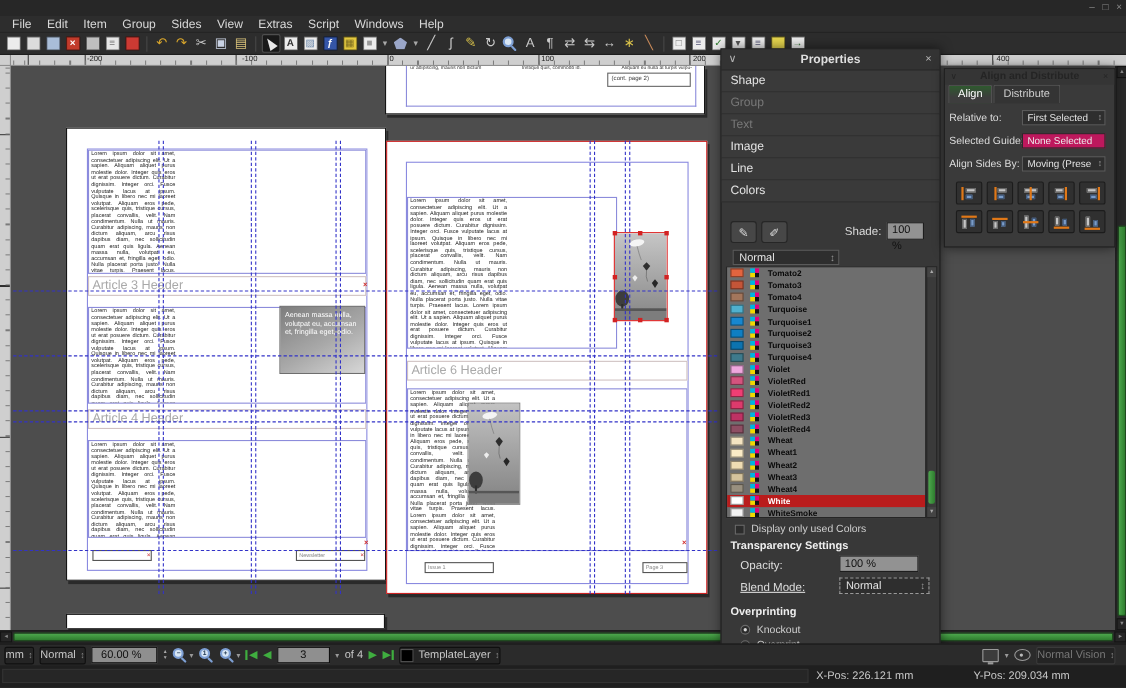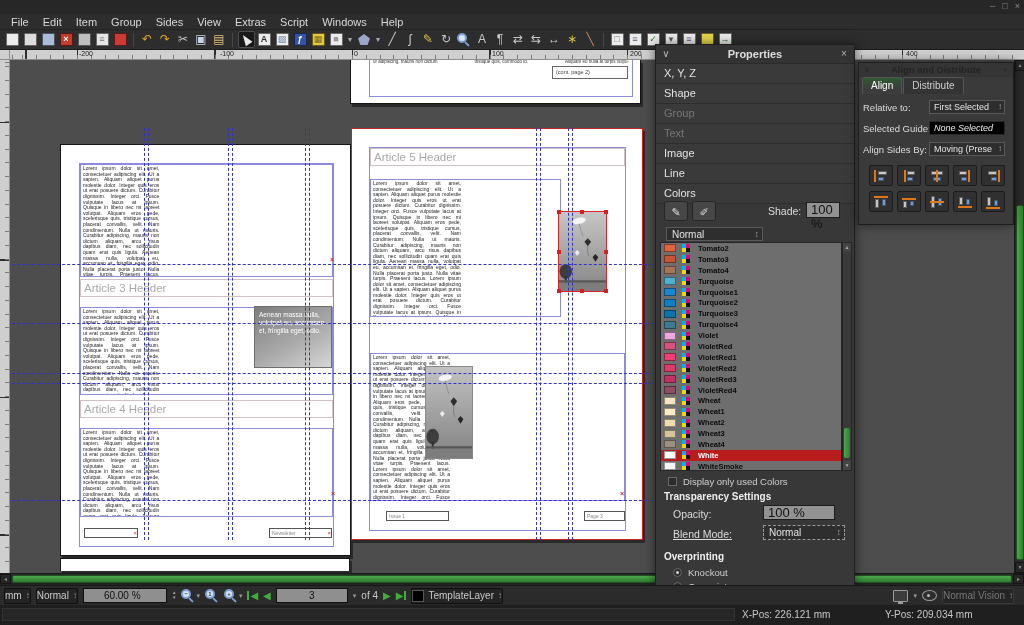--- a/index.html
+++ b/index.html
@@ -37,21 +37,21 @@
     background-size:100% 4px,100% 9px;background-repeat:repeat-x;background-position:12px 100%,67px 100%;}
   .rl{position:absolute;top:0;font-size:7px;color:#222;line-height:8px;}
   #vruler{position:absolute;left:0;top:60px;width:10px;height:513px;background:#cfcfcf;border-right:1px solid #8f8f8f;box-sizing:border-box;
     background-image:repeating-linear-gradient(180deg,#7a7a7a 0 1px,transparent 1px 13.75px),repeating-linear-gradient(180deg,#2e2e2e 0 1px,transparent 1px 137.5px);
     background-size:4px 100%,9px 100%;background-repeat:repeat-y;background-position:100% 6px,100% 62px;}
 
   
   #canvas{position:absolute;left:10px;top:60px;width:1004px;height:513px;background:#4d4d4d;overflow:hidden;}
   .page{position:absolute;background:#ffffff;box-shadow:2px 3px 0 rgba(0,0,0,.45);}
   #page-top{left:340px;top:0;width:291px;height:44px;border:1px solid #151515;border-top:none;box-sizing:border-box;}
-  #page-left{left:50px;top:84px;width:291px;height:412px;border:1px solid #151515;box-sizing:border-box;}
+  #page-left{left:50px;top:56px;width:291px;height:412px;border:1px solid #151515;box-sizing:border-box;}
   #page-right{left:341px;top:68px;width:292px;height:412px;border:1px solid #cc2222;box-sizing:border-box;}
   #page-next{left:50px;top:498px;width:290px;height:13px;border:1px solid #151515;border-bottom:none;box-sizing:border-box;}
   .margin-rect{position:absolute;border:1px solid #8a8ae0;box-sizing:border-box;}
   .tframe{position:absolute;border:1px solid #8c8cdb;box-sizing:border-box;overflow:hidden;background:#fff;}
   .cols2{column-count:2;column-gap:5px;}
   .cols3{column-count:3;column-gap:5px;}
   .fill-text{font-size:5px;line-height:5.6px;color:#1c1c1c;text-align:justify;padding:1px 2px;height:100%;box-sizing:border-box;overflow:hidden;word-spacing:.4px;}
   .hframe{position:absolute;border:1px solid #d0c2c2;box-sizing:border-box;background:#fff;color:#a9a9a9;font-size:11.5px;line-height:16px;padding-left:3px;overflow:hidden;}
   #pullquote{position:absolute;left:193px;top:161px;width:78px;height:62px;border:1px solid #6e6e6e;box-sizing:border-box;background:linear-gradient(150deg,#7d7d7d 0%,#a9a9a9 55%,#d7d7d7 100%);color:#fff;font-size:6.5px;line-height:8px;padding:4px;z-index:3;}
   .footer-box{position:absolute;border:1px solid #555;box-sizing:border-box;background:#fff;font-size:5px;line-height:8px;color:#888;padding-left:2px;overflow:hidden;}
@@ -78,21 +78,21 @@
   
   #props{position:absolute;left:655px;top:44px;width:200px;height:561px;background:#383838;border:1px solid #1f1f1f;box-sizing:border-box;z-index:20;box-shadow:0 0 10px rgba(0,0,0,.55);}
   #props .pp-title{position:relative;height:18px;border-bottom:1px solid #2a2a2a;background:#333;}
   #props .pp-title .t{position:absolute;left:0;right:0;text-align:center;font-size:11px;font-weight:bold;color:#dedede;line-height:18px;}
   .pp-glyph{position:absolute;top:0;font-size:10px;color:#b5b5b5;line-height:18px;width:16px;text-align:center;}
   .prop-section{height:19px;line-height:19px;font-size:11px;color:#e2e2e2;padding-left:8px;border-bottom:1px solid #2e2e2e;background:#3a3a3a;}
   .prop-section.disabled{color:#787878;}
   #pp-body{position:absolute;left:0;top:151px;right:0;bottom:0;}
   .pp-toolbtn{position:absolute;width:24px;height:20px;background:#474747;border:1px solid #262626;border-radius:3px;box-sizing:border-box;color:#ddd;font-size:11px;text-align:center;line-height:18px;}
   .pp-label{position:absolute;font-size:10.5px;color:#dcdcdc;}
-  .pp-spin{position:absolute;background:#929292;border:1px solid #1d1d1d;box-sizing:border-box;color:#111;font-size:13px;line-height:14px;padding-left:4px;}
+  .pp-spin{position:absolute;background:#929292;border:1px solid #1d1d1d;box-sizing:border-box;color:#111;font-size:10px;line-height:14px;padding-left:4px;}
   .pp-drop{position:absolute;background:#2e2e2e;border:1px solid #5a5a5a;box-sizing:border-box;color:#e4e4e4;font-size:10px;line-height:13px;padding-left:5px;}
   .pp-drop .dd{position:absolute;right:3px;top:0;color:#999;font-size:9px;}
   #color-list{position:absolute;left:4px;top:197px;width:182px;height:229px;background:#6e6e6e;border:1px solid #262626;box-sizing:border-box;overflow:hidden;}
   .clr-row{display:flex;align-items:center;height:10.9px;padding-left:3px;}
   .clr-row.sel{background:#b91c1c;}
   .clr-swatch{width:12px;height:8px;border:1px solid rgba(0,0,0,.4);box-sizing:border-box;flex:0 0 auto;}
   .cmyk{width:8px;height:8px;margin-left:6px;flex:0 0 auto;
     background-image:linear-gradient(90deg,#00b3e0 50%,#e00080 50%),linear-gradient(90deg,#f0d800 50%,#141414 50%);
     background-size:100% 50%,100% 50%;background-position:0 0,0 100%;background-repeat:no-repeat;}
   .clr-name{margin-left:8px;font-size:7.5px;font-weight:bold;color:#0a0a0a;}
@@ -110,34 +110,34 @@
   #align{position:absolute;left:858px;top:62px;width:156px;height:163px;background:#3a3a3a;border:1px solid #1e1e1e;box-sizing:border-box;z-index:21;box-shadow:0 0 10px rgba(0,0,0,.55);}
   #align .ad-title{position:relative;height:14px;background:#353535;}
   #align .ad-title .t{position:absolute;left:0;right:0;text-align:center;font-size:9.5px;font-weight:bold;color:#242424;line-height:14px;}
   .ad-glyph{position:absolute;top:0;font-size:8px;color:#242424;line-height:14px;width:14px;text-align:center;}
   #ad-tabs{position:absolute;left:3px;top:14px;display:flex;}
   .tab{height:16px;padding:0 8px;font-size:10px;line-height:16px;border:1px solid #555;border-bottom:none;background:#343434;color:#cfcfcf;margin-right:1px;border-radius:2px 2px 0 0;}
   .tab.active{background:linear-gradient(#2e5a2e,#3d3d3d 65%);color:#fff;}
   .ad-label{position:absolute;font-size:9.5px;color:#dcdcdc;}
   .ad-drop{position:absolute;left:70px;width:76px;height:14px;background:#2e2e2e;border:1px solid #5a5a5a;box-sizing:border-box;color:#e4e4e4;font-size:9px;line-height:12px;padding-left:4px;white-space:nowrap;overflow:hidden;}
   .ad-drop .dd{position:absolute;right:2px;top:0;color:#999;font-size:8px;}
-  .ad-field{position:absolute;left:70px;width:76px;height:14px;background:#000000;border:1px solid #2a2a2a;box-sizing:border-box;color:#ececec;font-size:9px;line-height:12px;padding-left:4px;font-style:italic;}
+  .ad-field{position:absolute;left:70px;width:76px;height:14px;background:#be185d;border:1px solid #2a2a2a;box-sizing:border-box;color:#ececec;font-size:9px;line-height:12px;padding-left:4px;}
   #ad-grid1,#ad-grid2{position:absolute;left:10px;display:flex;gap:4px;}
   .al-btn{width:24px;height:21px;background:#303030;border:1px solid #1c1c1c;border-radius:2px;position:relative;box-sizing:border-box;}
   .al-ic{position:absolute;left:3px;top:3px;width:16px;height:14px;}
   .al-ic div{position:absolute;box-sizing:border-box;}
   .al-bar{background:#e07818;}
   .al-r1{background:#c6c6c6;border:1px solid #5e5e5e;}
   .al-r2{background:#7a9cc8;border:1px solid #3f5676;}
 
   
   #statusbar{position:absolute;left:0;top:585px;width:1024px;height:20px;background:#2b2b2b;border-top:1px solid #181818;display:flex;align-items:center;gap:5px;padding:0 4px;box-sizing:border-box;z-index:30;font-size:10px;color:#c9c9c9;}
   .sb-select{display:flex;align-items:center;background:#242424;border:1px solid #0f0f0f;border-radius:2px;padding:0 0;height:14px;gap:4px;}
   .sb-select .dd{color:#8a8a8a;font-size:8px;}
-  .sb-spin{position:relative;background:#8f8f8f;color:#111;border:1px solid #0f0f0f;height:13px;line-height:13px;padding:0 20px;min-width:42px;}
+  .sb-spin{position:relative;background:#8f8f8f;color:#111;border:1px solid #0f0f0f;height:13px;line-height:13px;padding:0 8px;min-width:42px;}
   .sb-upndown{display:flex;flex-direction:column;justify-content:center;gap:1px;}
   .sb-upndown span{font-size:4.5px;line-height:4.5px;color:#aaa;}
   .sb-btn{display:flex;align-items:center;gap:1px;}
   .nav{color:#3fae3f;font-size:10px;display:flex;align-items:center;gap:1px;}
   .navbar{display:inline-block;width:2px;height:9px;background:#3fae3f;}
   .sb-caret{color:#999;font-size:7px;}
   #sb-right{margin-left:auto;display:flex;align-items:center;gap:5px;margin-right:6px;}
   .monitor{width:13px;height:10px;border:1px solid #9a9a9a;background:#3c3c3c;border-radius:1px;position:relative;}
   .monitor::after{content:"";position:absolute;left:4px;bottom:-3px;width:5px;height:2px;background:#9a9a9a;}
   .eye{width:13px;height:9px;border:1px solid #9a9a9a;border-radius:50%;position:relative;background:#2e2e2e;}
@@ -344,21 +344,20 @@
         <div class="fill-text">Lorem ipsum dolor sit amet, consectetuer adipiscing elit. Ut a sapien. Aliquam aliquet purus molestie dolor. Integer quis eros ut erat posuere dictum. Curabitur dignissim. Integer orci. Fusce vulputate lacus at ipsum. Quisque in libero nec mi laoreet volutpat. Aliquam eros pede, scelerisque quis, tristique cursus, placerat convallis, velit. Nam condimentum. Nulla ut mauris. Curabitur adipiscing, mauris non dictum aliquam, arcu risus dapibus diam, nec sollicitudin quam erat quis ligula. Aenean massa nulla, volutpat eu, accumsan et, fringilla eget, odio. Nulla placerat porta justo. Nulla vitae turpis. Praesent lacus. Lorem ipsum dolor sit amet, consectetuer adipiscing elit. Ut a sapien. Aliquam aliquet purus molestie dolor. Integer quis eros ut erat posuere dictum. Curabitur dignissim. Integer orci. Fusce vulputate lacus at ipsum. Quisque in libero nec mi laoreet volutpat. Aliquam eros pede, scelerisque quis, tristique cursus, placerat convallis, velit. Nam condimentum. Nulla ut mauris. Curabitur adipiscing, mauris non dictum aliquam, arcu risus dapibus diam, nec sollicitudin quam erat quis ligula. Aenean massa nulla, volutpat eu, accumsan et, fringilla eget, odio. Nulla placerat porta justo. Nulla vitae turpis. Praesent lacus. Lorem ipsum dolor sit amet, consectetuer adipiscing elit. Ut a sapien. Aliquam aliquet purus molestie dolor. Integer quis eros ut erat posuere dictum. Curabitur dignissim. Integer orci. Fusce vulputate lacus at ipsum. Quisque in libero nec mi laoreet volutpat. Aliquam eros pede, scelerisque quis, tristique cursus, placerat convallis, velit. Nam condimentum. Nulla ut mauris. Curabitur adipiscing, mauris non dictum aliquam, arcu risus dapibus diam, nec sollicitudin quam erat quis ligula. Aenean massa nulla, volutpat eu, accumsan et, fringilla eget, odio. Nulla placerat porta justo. Nulla vitae turpis. Praesent lacus.</div>
       </div>
       <div class="footer-box" style="left:23px;top:383px;width:54px;height:10px;">
           <span class="fb-x">×</span>
         </div>
       <div class="footer-box" style="left:208px;top:383px;width:63px;height:10px;"><span>Newsletter</span><span class="fb-x">×</span></div>
     </div>
 
     <div class="page" id="page-right">
       <div class="margin-rect" style="left:17px;top:18px;width:257px;height:384px;"></div>
-      <div class="hframe" style="left:18px;top:19px;width:255px;height:18px;">Article 5 Header</div>
       <div class="tframe cols2" style="left:18px;top:50px;width:191px;height:138px;">
         <div class="fill-text">Lorem ipsum dolor sit amet, consectetuer adipiscing elit. Ut a sapien. Aliquam aliquet purus molestie dolor. Integer quis eros ut erat posuere dictum. Curabitur dignissim. Integer orci. Fusce vulputate lacus at ipsum. Quisque in libero nec mi laoreet volutpat. Aliquam eros pede, scelerisque quis, tristique cursus, placerat convallis, velit. Nam condimentum. Nulla ut mauris. Curabitur adipiscing, mauris non dictum aliquam, arcu risus dapibus diam, nec sollicitudin quam erat quis ligula. Aenean massa nulla, volutpat eu, accumsan et, fringilla eget, odio. Nulla placerat porta justo. Nulla vitae turpis. Praesent lacus. Lorem ipsum dolor sit amet, consectetuer adipiscing elit. Ut a sapien. Aliquam aliquet purus molestie dolor. Integer quis eros ut erat posuere dictum. Curabitur dignissim. Integer orci. Fusce vulputate lacus at ipsum. Quisque in libero nec mi laoreet volutpat. Aliquam eros pede, scelerisque quis, tristique cursus, placerat convallis, velit. Nam condimentum. Nulla ut mauris. Curabitur adipiscing, mauris non dictum aliquam, arcu risus dapibus diam, nec sollicitudin quam erat quis ligula. Aenean massa nulla, volutpat eu, accumsan et, fringilla eget, odio. Nulla placerat porta justo. Nulla vitae turpis. Praesent lacus. Lorem ipsum dolor sit amet, consectetuer adipiscing elit. Ut a sapien. Aliquam aliquet purus molestie dolor. Integer quis eros ut erat posuere dictum. Curabitur dignissim. Integer orci. Fusce vulputate lacus at ipsum. Quisque in libero nec mi laoreet volutpat. Aliquam eros pede, scelerisque quis, tristique cursus, placerat convallis, velit. Nam condimentum. Nulla ut mauris. Curabitur adipiscing, mauris non dictum aliquam, arcu risus dapibus diam, nec sollicitudin quam erat quis ligula. Aenean massa nulla, volutpat eu, accumsan et, fringilla eget, odio. Nulla placerat porta justo. Nulla vitae turpis. Praesent lacus. Lorem ipsum dolor sit amet, consectetuer adipiscing elit. Ut a sapien. Aliquam aliquet purus molestie dolor. Integer quis eros ut erat posuere dictum. Curabitur dignissim. Integer orci. Fusce vulputate lacus at ipsum. Quisque in libero nec mi laoreet volutpat. Aliquam eros pede, scelerisque quis, tristique cursus, placerat convallis, velit. Nam condimentum. Nulla ut mauris. Curabitur adipiscing, mauris non dictum aliquam, arcu risus dapibus diam, nec sollicitudin quam erat quis ligula. Aenean massa nulla, volutpat eu, accumsan et, fringilla eget, odio. Nulla placerat porta justo. Nulla vitae turpis. Praesent lacus.</div>
       </div>
       <div id="img-sel">
         <svg viewBox="0 0 49 81" preserveAspectRatio="none">
           <defs>
               <linearGradient id="sky1" x1="0" y1="0" x2="0" y2="1">
             <stop offset="0" stop-color="#c6c6c6"></stop>
                 <stop offset="0.7" stop-color="#999999"></stop>
                 <stop offset="1" stop-color="#858585"></stop>
@@ -378,20 +377,21 @@
         </svg>
         <span class="sh" style="left:-2px;top:-2px;"></span>
           <span class="sh" style="right:-2px;top:-2px;"></span>
         <span class="sh" style="left:-2px;bottom:-2px;"></span>
           <span class="sh" style="right:-2px;bottom:-2px;"></span>
         <span class="sh" style="left:21px;top:-2px;"></span>
           <span class="sh" style="left:21px;bottom:-2px;"></span>
         <span class="sh" style="left:-2px;top:38px;"></span>
           <span class="sh" style="right:-2px;top:38px;"></span>
       </div>
+      <div class="hframe" style="left:18px;top:199px;width:255px;height:18px;">Article 6 Header</div>
       <div class="tframe cols3" style="left:18px;top:224px;width:255px;height:148px;">
         <div class="fill-text">Lorem ipsum dolor sit amet, consectetuer adipiscing elit. Ut a sapien. Aliquam aliquet purus molestie dolor. Integer quis eros ut erat posuere dictum. Curabitur dignissim. Integer orci. Fusce vulputate lacus at ipsum. Quisque in libero nec mi laoreet volutpat. Aliquam eros pede, scelerisque quis, tristique cursus, placerat convallis, velit. Nam condimentum. Nulla ut mauris. Curabitur adipiscing, mauris non dictum aliquam, arcu risus dapibus diam, nec sollicitudin quam erat quis ligula. Aenean massa nulla, volutpat eu, accumsan et, fringilla eget, odio. Nulla placerat porta justo. Nulla vitae turpis. Praesent lacus. Lorem ipsum dolor sit amet, consectetuer adipiscing elit. Ut a sapien. Aliquam aliquet purus molestie dolor. Integer quis eros ut erat posuere dictum. Curabitur dignissim. Integer orci. Fusce vulputate lacus at ipsum. Quisque in libero nec mi laoreet volutpat. Aliquam eros pede, scelerisque quis, tristique cursus, placerat convallis, velit. Nam condimentum. Nulla ut mauris. Curabitur adipiscing, mauris non dictum aliquam, arcu risus dapibus diam, nec sollicitudin quam erat quis ligula. Aenean massa nulla, volutpat eu, accumsan et, fringilla eget, odio. Nulla placerat porta justo. Nulla vitae turpis. Praesent lacus. Lorem ipsum dolor sit amet, consectetuer adipiscing elit. Ut a sapien. Aliquam aliquet purus molestie dolor. Integer quis eros ut erat posuere dictum. Curabitur dignissim. Integer orci. Fusce vulputate lacus at ipsum. Quisque in libero nec mi laoreet volutpat. Aliquam eros pede, scelerisque quis, tristique cursus, placerat convallis, velit. Nam condimentum. Nulla ut mauris. Curabitur adipiscing, mauris non dictum aliquam, arcu risus dapibus diam, nec sollicitudin quam erat quis ligula. Aenean massa nulla, volutpat eu, accumsan et, fringilla eget, odio. Nulla placerat porta justo. Nulla vitae turpis. Praesent lacus. Lorem ipsum dolor sit amet, consectetuer adipiscing elit. Ut a sapien. Aliquam aliquet purus molestie dolor. Integer quis eros ut erat posuere dictum. Curabitur dignissim. Integer orci. Fusce vulputate lacus at ipsum. Quisque in libero nec mi laoreet volutpat. Aliquam eros pede, scelerisque quis, tristique cursus, placerat convallis, velit. Nam condimentum. Nulla ut mauris. Curabitur adipiscing, mauris non dictum aliquam, arcu risus dapibus diam, nec sollicitudin quam erat quis ligula. Aenean massa nulla, volutpat eu, accumsan et, fringilla eget, odio. Nulla placerat porta justo. Nulla vitae turpis. Praesent lacus. Lorem ipsum dolor sit amet, consectetuer adipiscing elit. Ut a sapien. Aliquam aliquet purus molestie dolor. Integer quis eros ut erat posuere dictum. Curabitur dignissim. Integer orci. Fusce vulputate lacus at ipsum. Quisque in libero nec mi laoreet volutpat. Aliquam eros pede, scelerisque quis, tristique cursus, placerat convallis, velit. Nam condimentum. Nulla ut mauris. Curabitur adipiscing, mauris non dictum aliquam, arcu risus dapibus diam, nec sollicitudin quam erat quis ligula. Aenean massa nulla, volutpat eu, accumsan et, fringilla eget, odio. Nulla placerat porta justo. Nulla vitae turpis. Praesent lacus.</div>
       </div>
       <div id="img-art6">
         <svg viewBox="0 0 48 93" preserveAspectRatio="none">
           <defs>
               <linearGradient id="sky2" x1="0" y1="0" x2="0" y2="1">
             <stop offset="0" stop-color="#c2c2c2"></stop>
                 <stop offset="0.7" stop-color="#959595"></stop>
                 <stop offset="1" stop-color="#828282"></stop>
@@ -447,21 +447,20 @@
     <span class="arrow" style="bottom:0;">▾</span>
   </div>
 
   <div id="props">
     <div class="pp-title">
       <span class="pp-glyph" style="left:2px;">∨</span>
       <span class="t">Properties</span>
       <span class="pp-glyph" style="right:2px;">×</span>
     </div>
     <div id="pp-sections">
-        <div class="prop-section">X, Y, Z</div>
         <div class="prop-section">Shape</div>
         <div class="prop-section disabled">Group</div>
         <div class="prop-section disabled">Text</div>
         <div class="prop-section">Image</div>
         <div class="prop-section">Line</div>
         <div class="prop-section">Colors</div>
       </div>
     <div id="pp-body">
       <button class="pp-toolbtn" style="left:8px;top:5px;"><span>✎</span></button>
       <button class="pp-toolbtn" style="left:36px;top:5px;"><span>✐</span></button>

